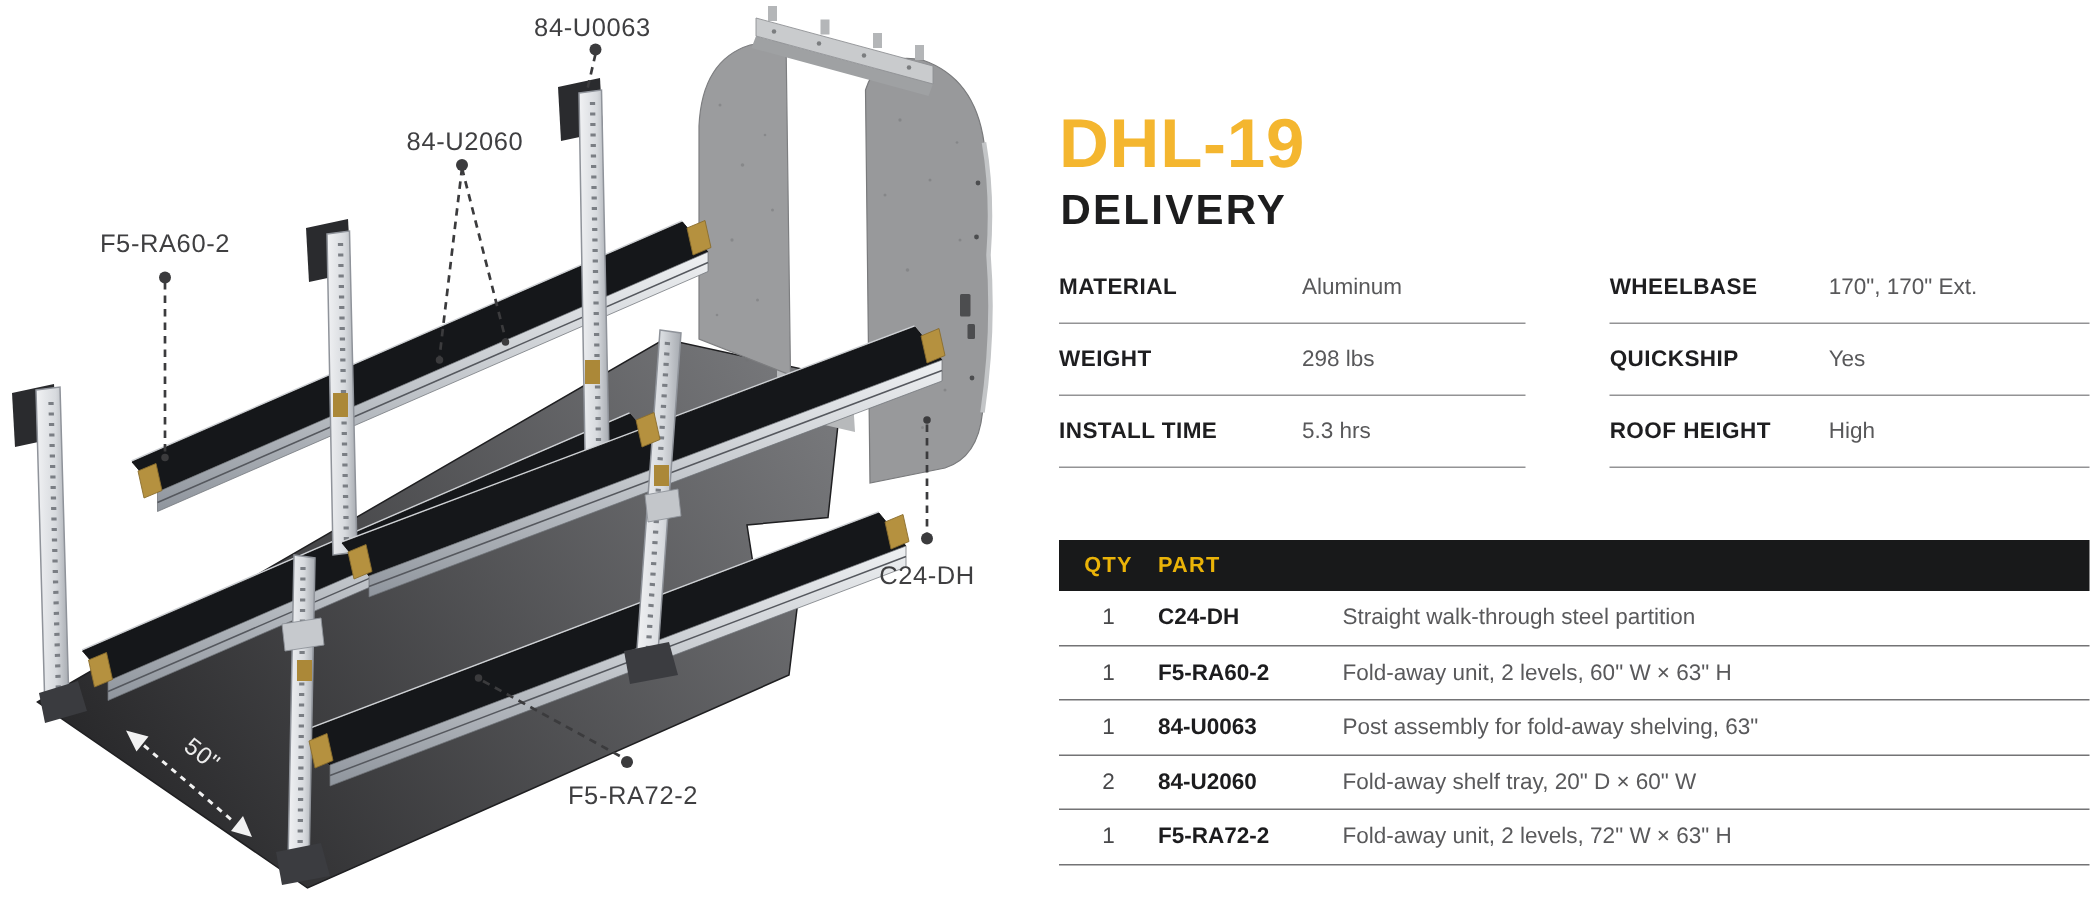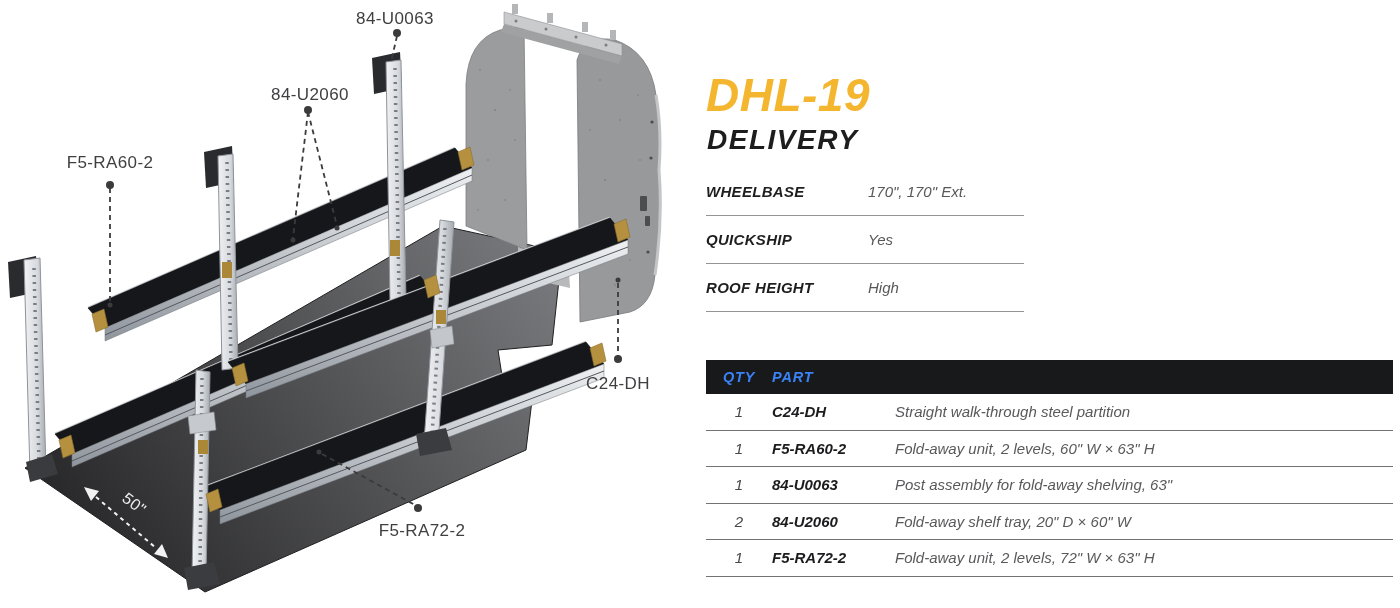--- a/index.html
+++ b/index.html
@@ -10,38 +10,38 @@
   
   #diagram-wrap { position:absolute; left:0; top:0; width:700px; height:608px; }
   #diagram-svg { position:absolute; left:0; top:0; }
   .dlabel { position:absolute; width:130px; text-align:center; font-size:17px;
             color:#3f3f41; letter-spacing:.4px; white-space:nowrap; }
   .dim-label { position:absolute; left:106px; top:495px; width:56px; text-align:center;
                font-size:16px; color:#ececec; letter-spacing:.5px;
                transform:rotate(38deg); }
 
   
-  #right-panel { position:absolute; left:706px; top:0; width:687px; height:440px;font-style:italic; }
+  #right-panel { position:absolute; left:706px; top:0; width:687px; height:440px; }
   .title { position:absolute; left:0; top:72px; font-size:46px; font-weight:800;
            color:#F4B62F; letter-spacing:.5px; line-height:1; }
   .subtitle { position:absolute; left:1px; top:126px; font-size:28px; font-weight:800;
               color:#1d1d1e; letter-spacing:1.5px; line-height:1; }
 
   .specs { position:absolute; left:0; top:168px; width:687px; display:flex; }
   .spec-col { width:318px; }
   .spec-col + .spec-col { margin-left:56px; width:327px; }
   .spec-row { height:48px; display:flex; align-items:center;
               border-bottom:1px solid #939395; }
   .spec-label { width:162px; font-size:15px; font-weight:700; color:#1e1e20;
                 letter-spacing:.3px; }
   .spec-col + .spec-col .spec-label { width:146px; }
   .spec-value { font-size:15px; color:#58585a; }
 
   .parts { position:absolute; left:0; top:360px; width:687px; }
-  .thead { display:flex; height:34px; background:#18191A; color:#3b82f6;
+  .thead { display:flex; height:34px; background:#18191A; color:#eab308;
            align-items:center; font-weight:700; font-size:14.5px; letter-spacing:.8px; }
   .trow  { display:flex; height:36.5px; align-items:center;
            border-bottom:1px solid #737375; font-size:15px; }
   .c-qty  { width:66px; text-align:center; }
   .c-part { width:123px; }
   .c-desc { flex:1; }
   .trow .c-qty  { color:#48484a; }
   .trow .c-part { font-weight:700; color:#1c1c1e; }
   .trow .c-desc { color:#59595b; }
 </style>
@@ -227,20 +227,34 @@
     <div class="dim-label">50"</div>
   </div>
 
   <div id="right-panel">
     <div class="title">DHL-19</div>
     <div class="subtitle">DELIVERY</div>
 
     <div class="specs">
       <div class="spec-col">
         <div class="spec-row">
+          <span class="spec-label">MATERIAL</span>
+          <span class="spec-value">Aluminum</span>
+        </div>
+        <div class="spec-row">
+          <span class="spec-label">WEIGHT</span>
+          <span class="spec-value">298 lbs</span>
+        </div>
+        <div class="spec-row">
+          <span class="spec-label">INSTALL TIME</span>
+          <span class="spec-value">5.3 hrs</span>
+        </div>
+      </div>
+      <div class="spec-col">
+        <div class="spec-row">
           <span class="spec-label">WHEELBASE</span>
           <span class="spec-value">170", 170" Ext.</span>
         </div>
         <div class="spec-row">
           <span class="spec-label">QUICKSHIP</span>
           <span class="spec-value">Yes</span>
         </div>
         <div class="spec-row">
           <span class="spec-label">ROOF HEIGHT</span>
           <span class="spec-value">High</span>

